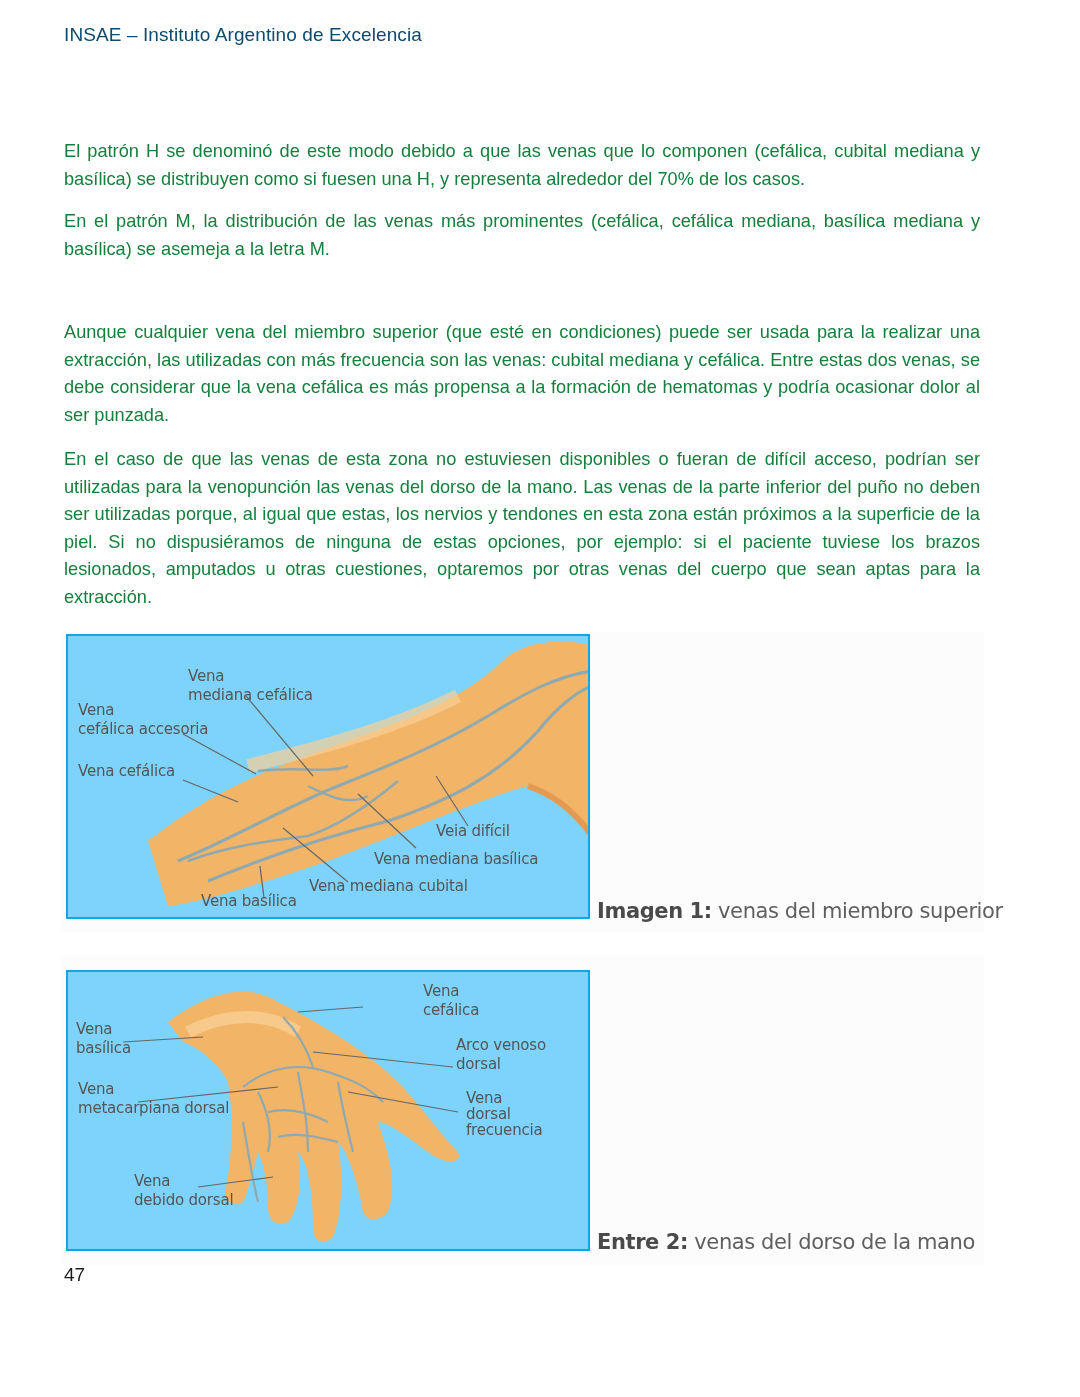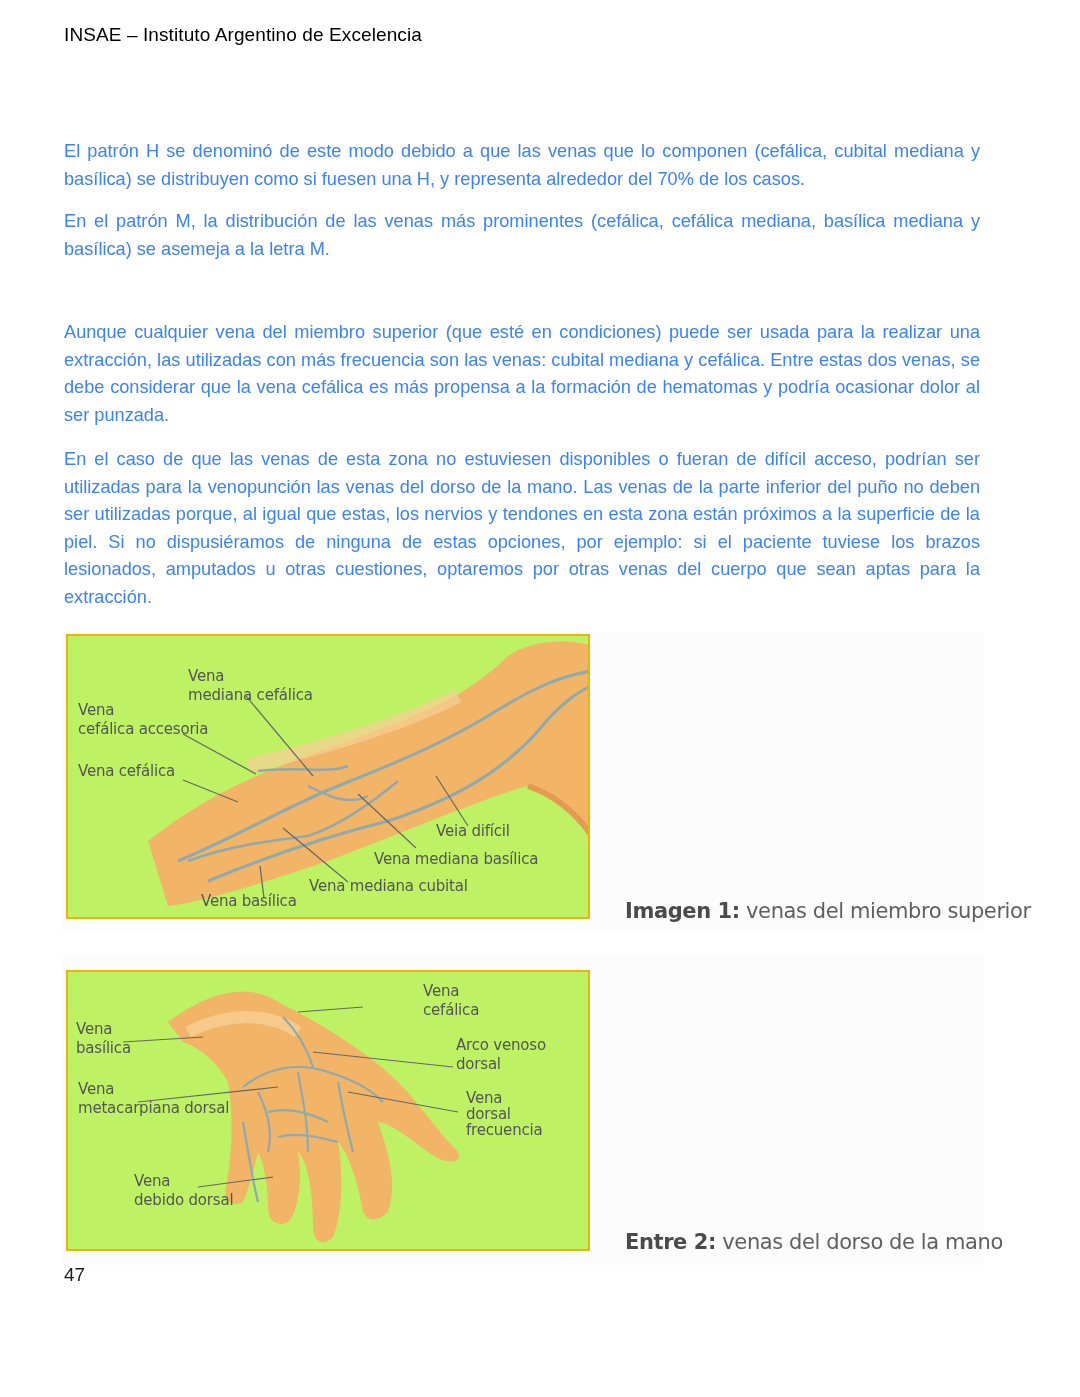--- a/index.html
+++ b/index.html
@@ -3,40 +3,40 @@
   <meta charset="utf-8">
   <style>
     html, body { margin: 0; padding: 0; background: #ffffff; }
     body {
       width: 1080px; height: 1397px; position: relative; overflow: hidden;
       font-family: "Liberation Sans", "DejaVu Sans", sans-serif;
       color: #1a1a1a;
     }
     .header {
       position: absolute; left: 64px; top: 24px;
-      font-size: 19px; color: #000000; letter-spacing: 0.1px;
+      font-size: 19px; color: #0c4a6e; letter-spacing: 0.1px;
     }
     .para {
       position: absolute; left: 64px; width: 916px;
       font-size: 18.2px; line-height: 27.5px; text-align: justify;
-      color: #3b82f6; margin: 0;
+      color: #15803d; margin: 0;
     }
     .fig-band {
       position: absolute; left: 62px; width: 922px; background: #fcfcfc;
     }
     .fig-frame {
-      position: absolute; border: 2px solid #eab308; background: #bef264; overflow: hidden;
+      position: absolute; border: 2px solid #0ea5e9; background: #7dd3fc; overflow: hidden;
       box-sizing: border-box;
     }
     .fig-frame svg { position: absolute; left: 0; top: 0; }
     .caption {
       position: absolute; font-size: 21px; color: #5f5f5f; white-space: nowrap;
       font-family: "DejaVu Sans", sans-serif; letter-spacing: -0.4px;
     }
-    .caption b { color: #4a4a4a; font-weight: bold; margin-left: 28px; }
+    .caption b { color: #4a4a4a; font-weight: bold; }
     .lbl {
       position: absolute; font-family: "DejaVu Sans", sans-serif;
       font-size: 15px; line-height: 19px; color: #555; white-space: nowrap;
       letter-spacing: -0.2px;
     }
     .page-num {
       position: absolute; left: 64px; top: 1264px; font-size: 19px; color: #1c1c1c; text-align: center;
     }
   </style>
 </head>

